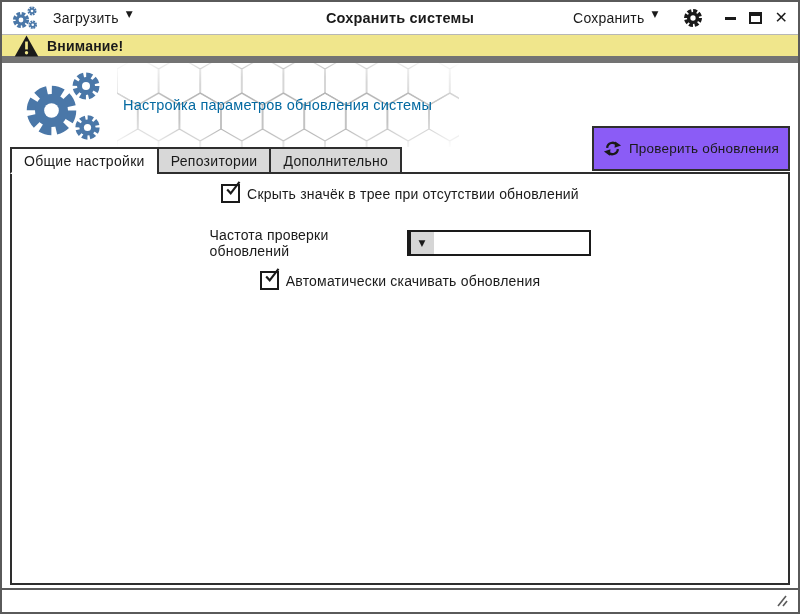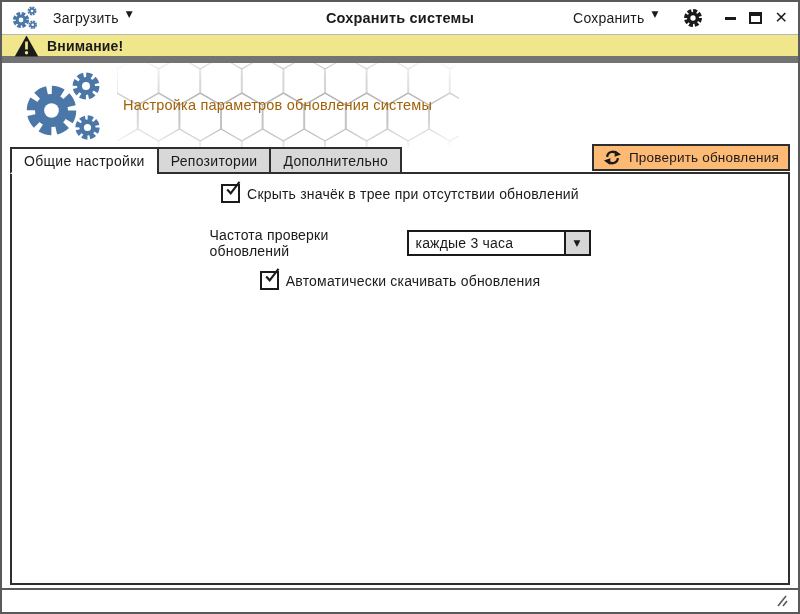--- a/index.html
+++ b/index.html
@@ -54,21 +54,21 @@
   .big-gears { position: absolute; left: 22px; top: 7px; color: #4a77a8; }
   .hex-wrap { position: absolute; left: 115px; top: 0; width: 342px; height: 84px; }
   .hex-wrap::after {
     content: ""; position: absolute; inset: 0;
     background: radial-gradient(ellipse at 50% 50%, rgba(255,255,255,0) 50%, #ffffff 100%);
     pointer-events: none;
   }
   .header-subtitle {
     position: absolute; left: 6px; top: 34px; z-index: 2;
     font-size: 14.5px; letter-spacing: .2px; white-space: nowrap;
-    color: #a16207;
+    color: #0369a1;
     text-align: right;
   }
 
   
   .tabbar {
     flex: 0 0 27px; height: 27px;
     display: flex; align-items: flex-end; justify-content: space-between;
     padding: 0 8px;
     position: relative; z-index: 3;
     margin-bottom: -2px;
@@ -80,23 +80,23 @@
     background: #d8d8d8;
     border: 2px solid #2e2e2e;
     margin-left: -2px;
     cursor: pointer; white-space: nowrap;
   }
   .tab:first-child { margin-left: 0; }
   .tab.active { background: #fff; border-bottom: 2px solid #fff; font-weight: normal; }
   .check-btn {
     display: inline-flex; align-items: center; gap: 7px;
     font-family: inherit; font-size: 13.5px; letter-spacing: .2px;
-    background: #fdba74; color: #1a1a1a;
+    background: #8b5cf6; color: #1a1a1a;
     border: 2px solid #2e2e2e;
-    padding: 2px 9px;
+    padding: 11px 9px;
     margin-bottom: 3px;
     cursor: pointer;
   }
 
   
   .panel {
     flex: 1 1 auto;
     margin: 0 8px 3px 8px;
     border: 2px solid #2e2e2e;
     background: #fff;
@@ -241,21 +241,20 @@
         <svg class="check" width="17" height="17" viewBox="0 0 16 16">
           <path d="M3 8 L6.3 11.6 L14.6 0.8" fill="none" stroke="#1a1a1a" stroke-width="2"></path>
         </svg>
       </span>
       <span class="cb-label">Скрыть значёк в трее при отсутствии обновлений</span>
     </div>
 
     <div class="row freq-row">
       <span class="field-label">Частота проверки обновлений</span>
       <div class="combo">
-        <span class="combo-value">каждые 3 часа</span>
         <span class="combo-btn">
           <span>▼</span>
         </span>
       </div>
     </div>
 
     <div class="row" style="margin-top:12px">
       <span class="checkbox">
         <svg class="check" width="17" height="17" viewBox="0 0 16 16">
           <path d="M3 8 L6.3 11.6 L14.6 0.8" fill="none" stroke="#1a1a1a" stroke-width="2"></path>

